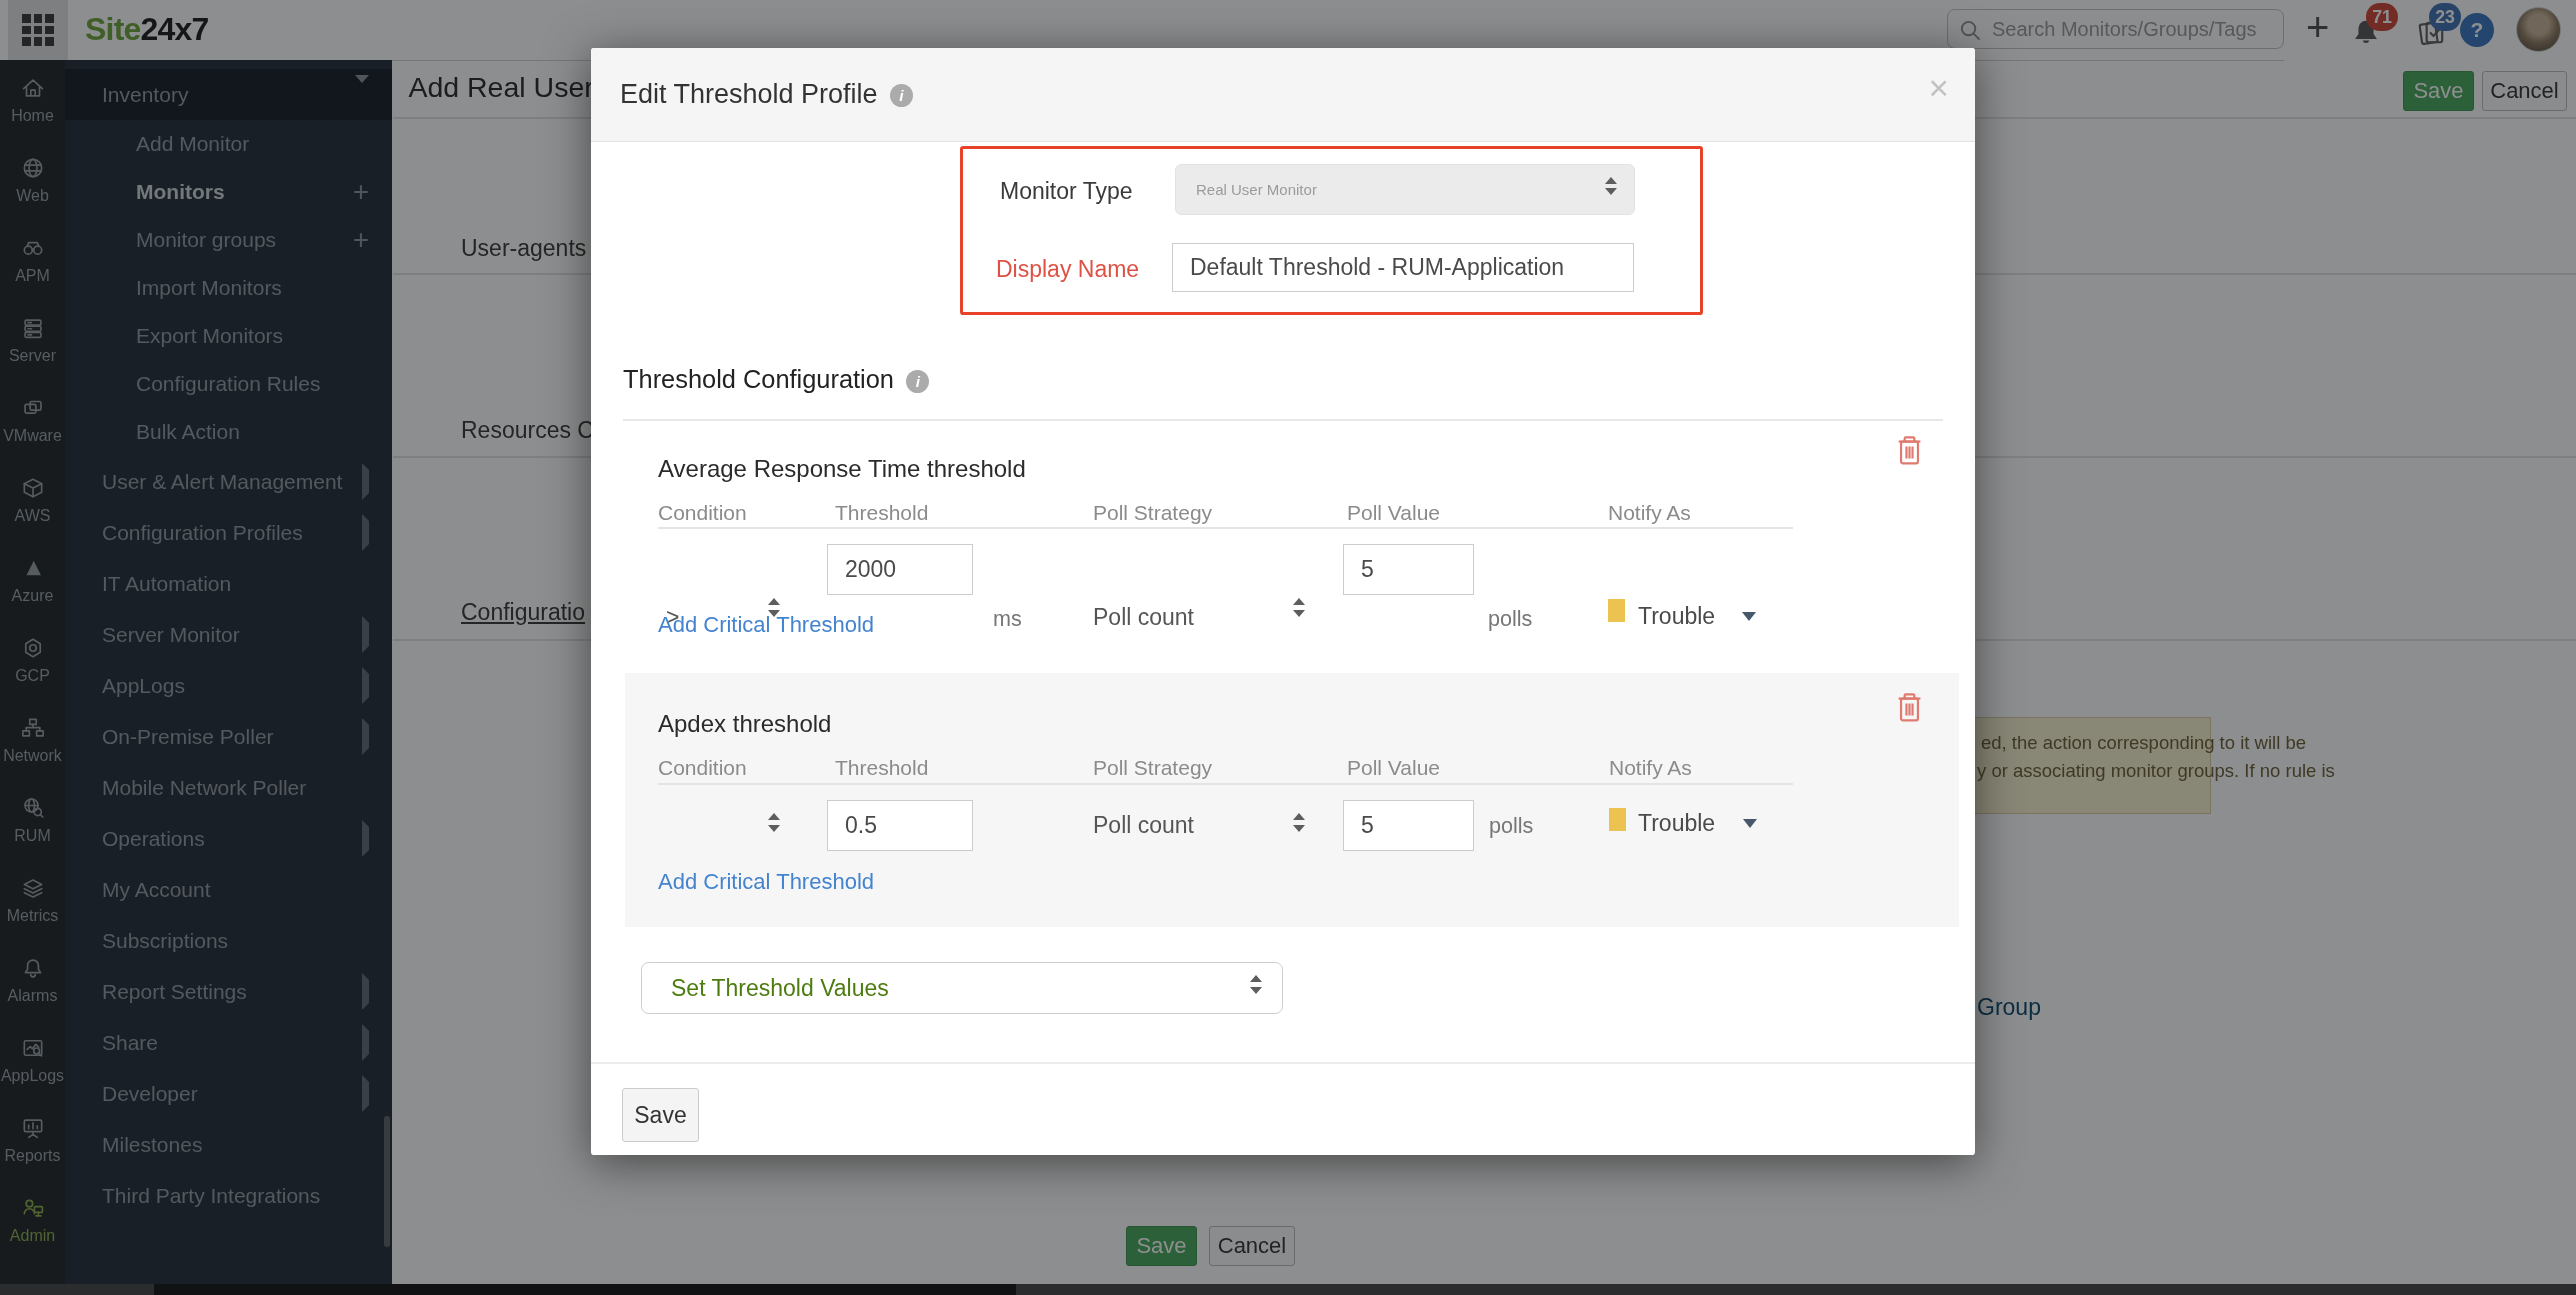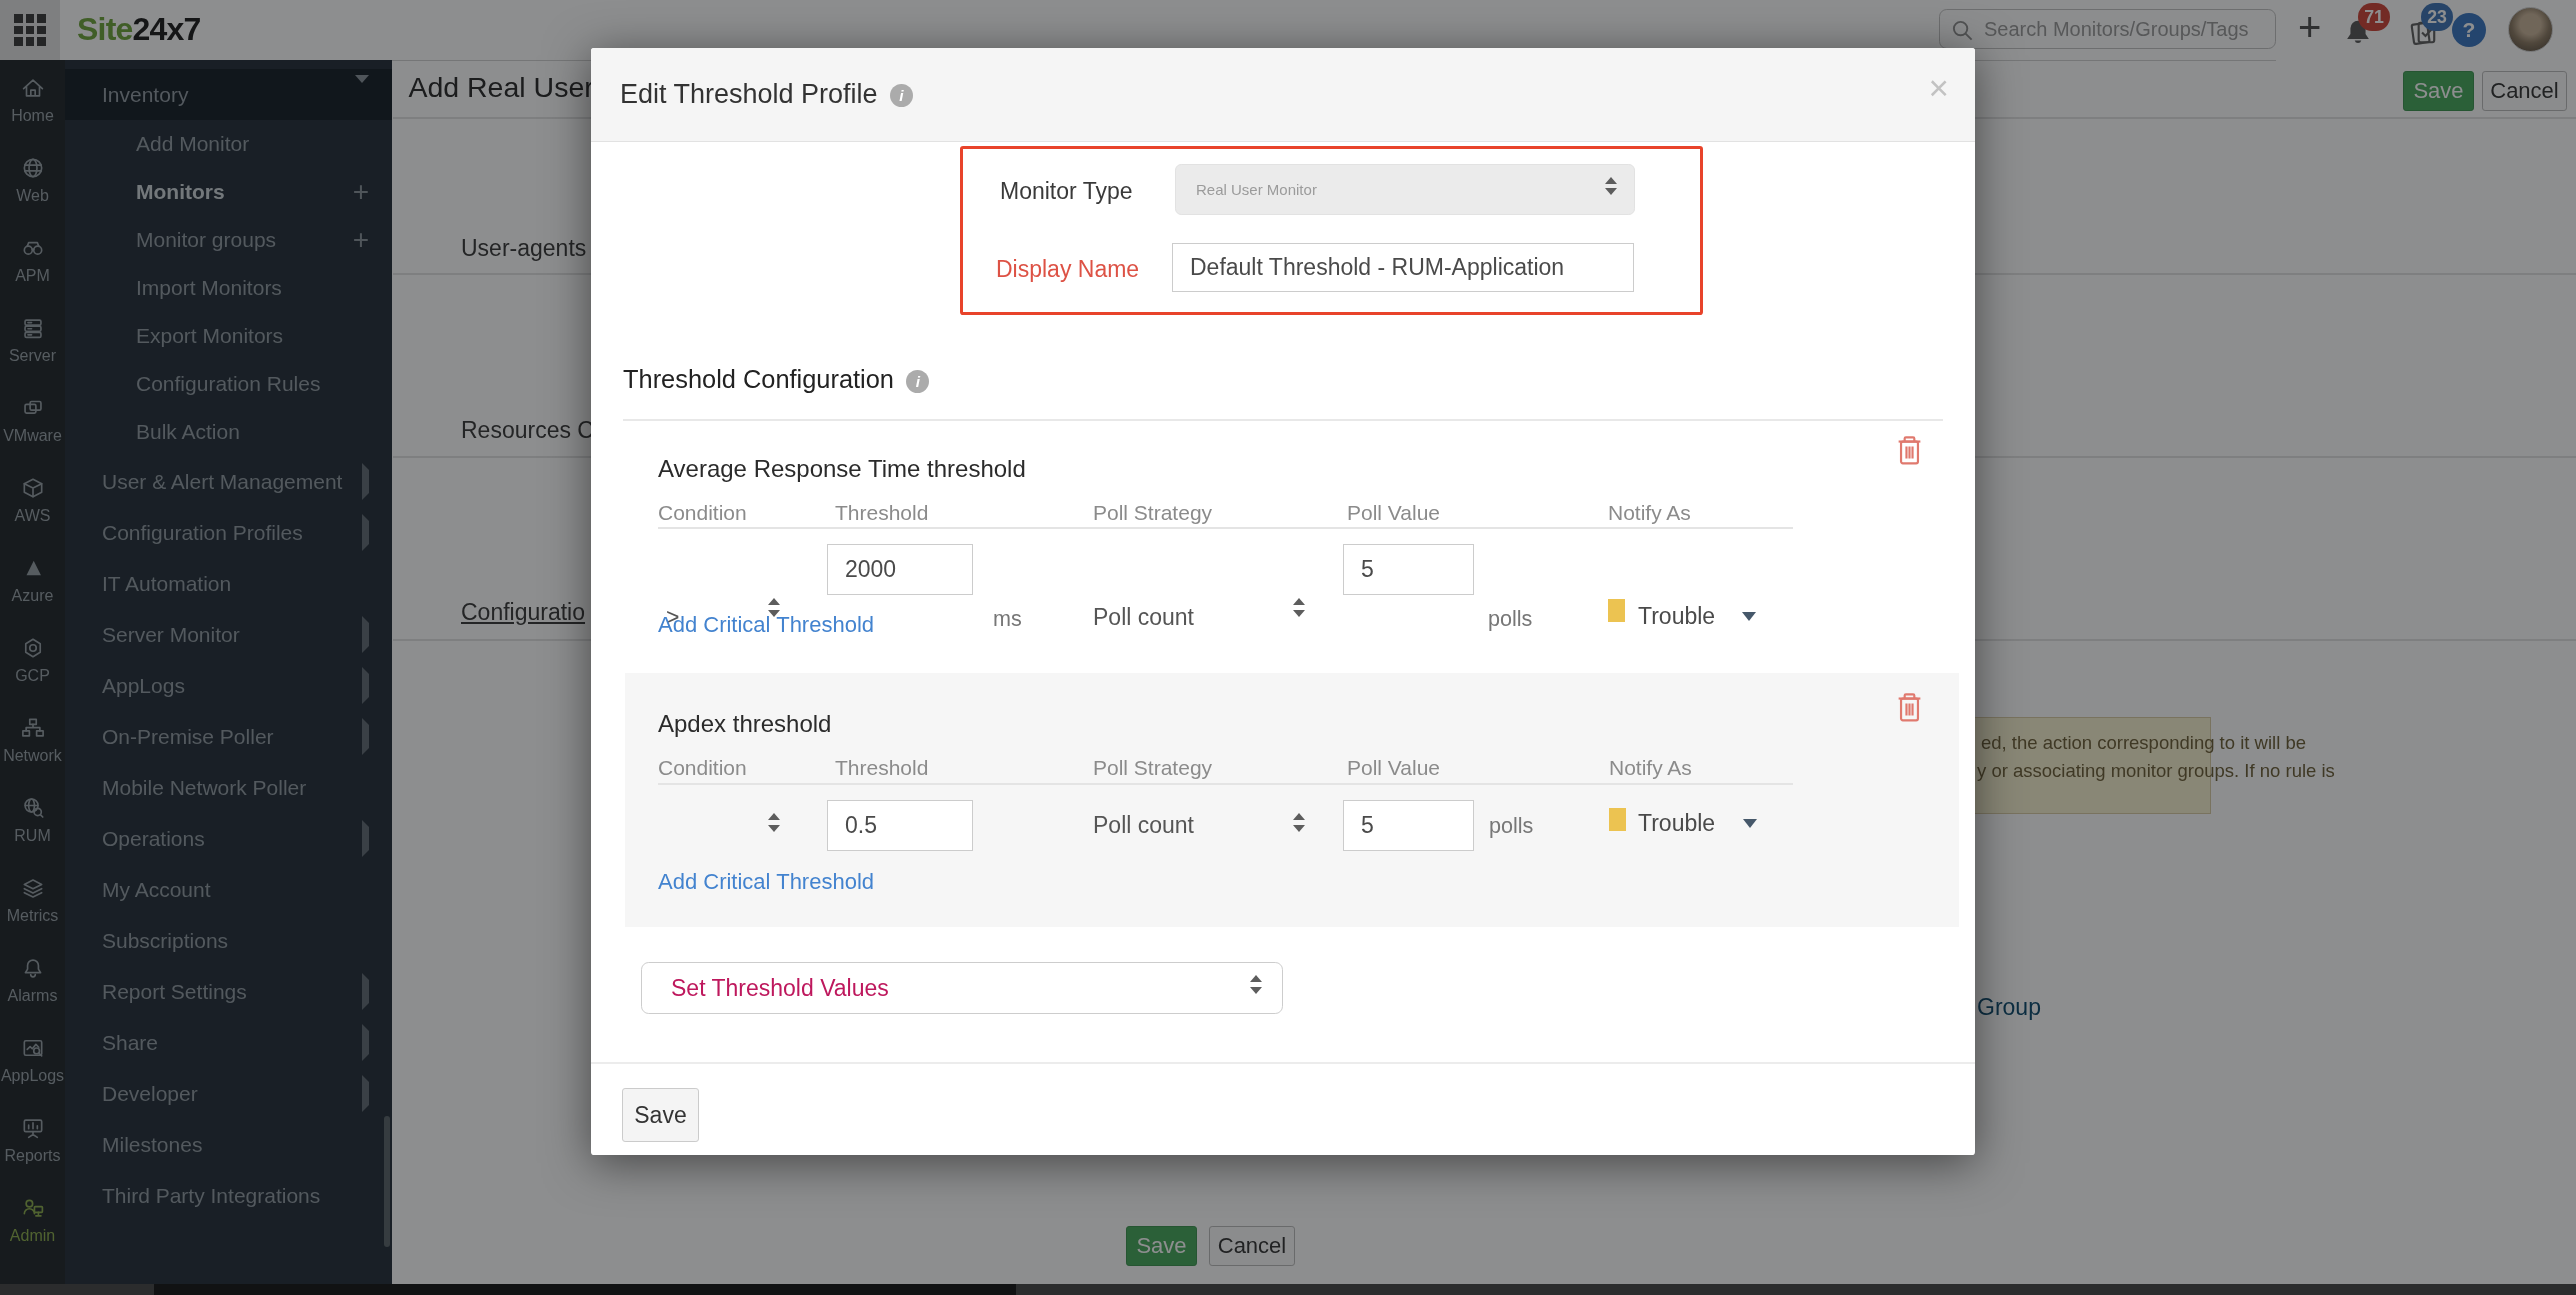--- a/index.html
+++ b/index.html
@@ -1,21 +1,21 @@
 <!DOCTYPE html>
 <html style="font-size:12.3px"><head>
 <meta charset="utf-8">
 <style>
   html,body{margin:0;padding:0;background:#222;}
   .stage{position:relative;width:2576px;height:1295px;overflow:hidden;background:#fff;
          font-family:"Liberation Sans",sans-serif;-webkit-font-smoothing:antialiased;}
   .abs{position:absolute;}
 
   
-  .topbar{position:absolute;left:0;top:0;width:2276px;height:60px;background:#ffffff;border-bottom:0.8px solid #d2d2d2;z-index:2;}
+  .topbar{position:absolute;left:8px;top:0;width:2276px;height:60px;background:#ffffff;border-bottom:0.8px solid #d2d2d2;z-index:2;}
   .appgrid{position:absolute;left:0;top:0;width:60px;height:60px;background:#e2e2e2;display:flex;align-items:center;justify-content:center;}
   .grid9{display:grid;grid-template-columns:repeat(3,8.5px);grid-gap:3.1px;}
   .grid9 i{width:8.5px;height:8.5px;background:#3a3a3a;display:block;}
   .logo{position:absolute;left:77px;top:10.8px;font-size:32px;font-weight:bold;letter-spacing:-0.8px;}
   .logo .lg1{color:#6fa43c;} .logo .lg2{color:#1e1e1e;}
   .search{position:absolute;left:1939px;top:9.2px;width:337px;height:40px;border:1.5px solid #c3c3c3;border-radius:7.7px;background:#fdfdfd;box-sizing:border-box;}
   .search input{position:absolute;left:42px;top:0;width:285px;height:37px;border:0;outline:0;background:transparent;font-family:"Liberation Sans",sans-serif;font-size:20px;color:#666;}
   .search input::placeholder{color:#9a9a9a;}
   .search .mag{position:absolute;left:10.8px;top:8.5px;}
   .tb-plus{position:absolute;left:2298px;top:4.6px;font-size:40px;font-weight:300;color:#4f4f4f;}
@@ -91,21 +91,21 @@
   .col-hd{position:absolute;font-size:21px;color:#8b8b8b;white-space:nowrap;}
   .hd-div{position:absolute;height:1.5px;background:#e4e4e4;width:1135px;}
   .cell-txt{position:absolute;font-size:23px;color:#555;white-space:nowrap;}
   .unit-txt{position:absolute;font-size:21.6px;color:#777;white-space:nowrap;}
   .notify-sq{position:absolute;width:17px;height:23px;background:#ecc351;}
   .caret-dn{position:absolute;width:0;height:0;border-left:7.7px solid transparent;border-right:7.7px solid transparent;border-top:9.2px solid #46586a;cursor:pointer;}
   .addlink{position:absolute;font-size:22px;color:#4383cf;white-space:nowrap;cursor:pointer;}
   .trash{position:absolute;width:29px;height:32px;cursor:pointer;}
   .graypanel{position:absolute;left:34px;top:625px;width:1334px;height:254px;background:#f6f6f6;}
 
-  .set-sel{position:absolute;left:50px;top:914px;width:642px;height:52px;border:1.5px solid #cdcdcd;border-radius:7.7px;box-sizing:border-box;display:flex;align-items:center;font-size:23px;color:#be185d;cursor:pointer;text-align:right;}
+  .set-sel{position:absolute;left:50px;top:914px;width:642px;height:52px;border:1.5px solid #cdcdcd;border-radius:7.7px;box-sizing:border-box;display:flex;align-items:center;font-size:23px;color:#4d7c0f;cursor:pointer;text-align:right;}
   .set-sel .sel-txt{margin-left:29px;}
   .m-bot-div{position:absolute;left:0;top:1014px;width:1384px;height:1.5px;background:#ececec;}
   .m-save{position:absolute;left:31px;top:1040px;width:77px;height:54px;background:#f4f4f4;border:1.5px solid #cbcbcb;border-radius:3.1px;font-size:23px;color:#333;display:flex;align-items:center;justify-content:center;cursor:pointer;box-sizing:border-box;}
 </style>
 </head>
 <body>
 
 <div class="stage">
 
   <div class="topbar">

